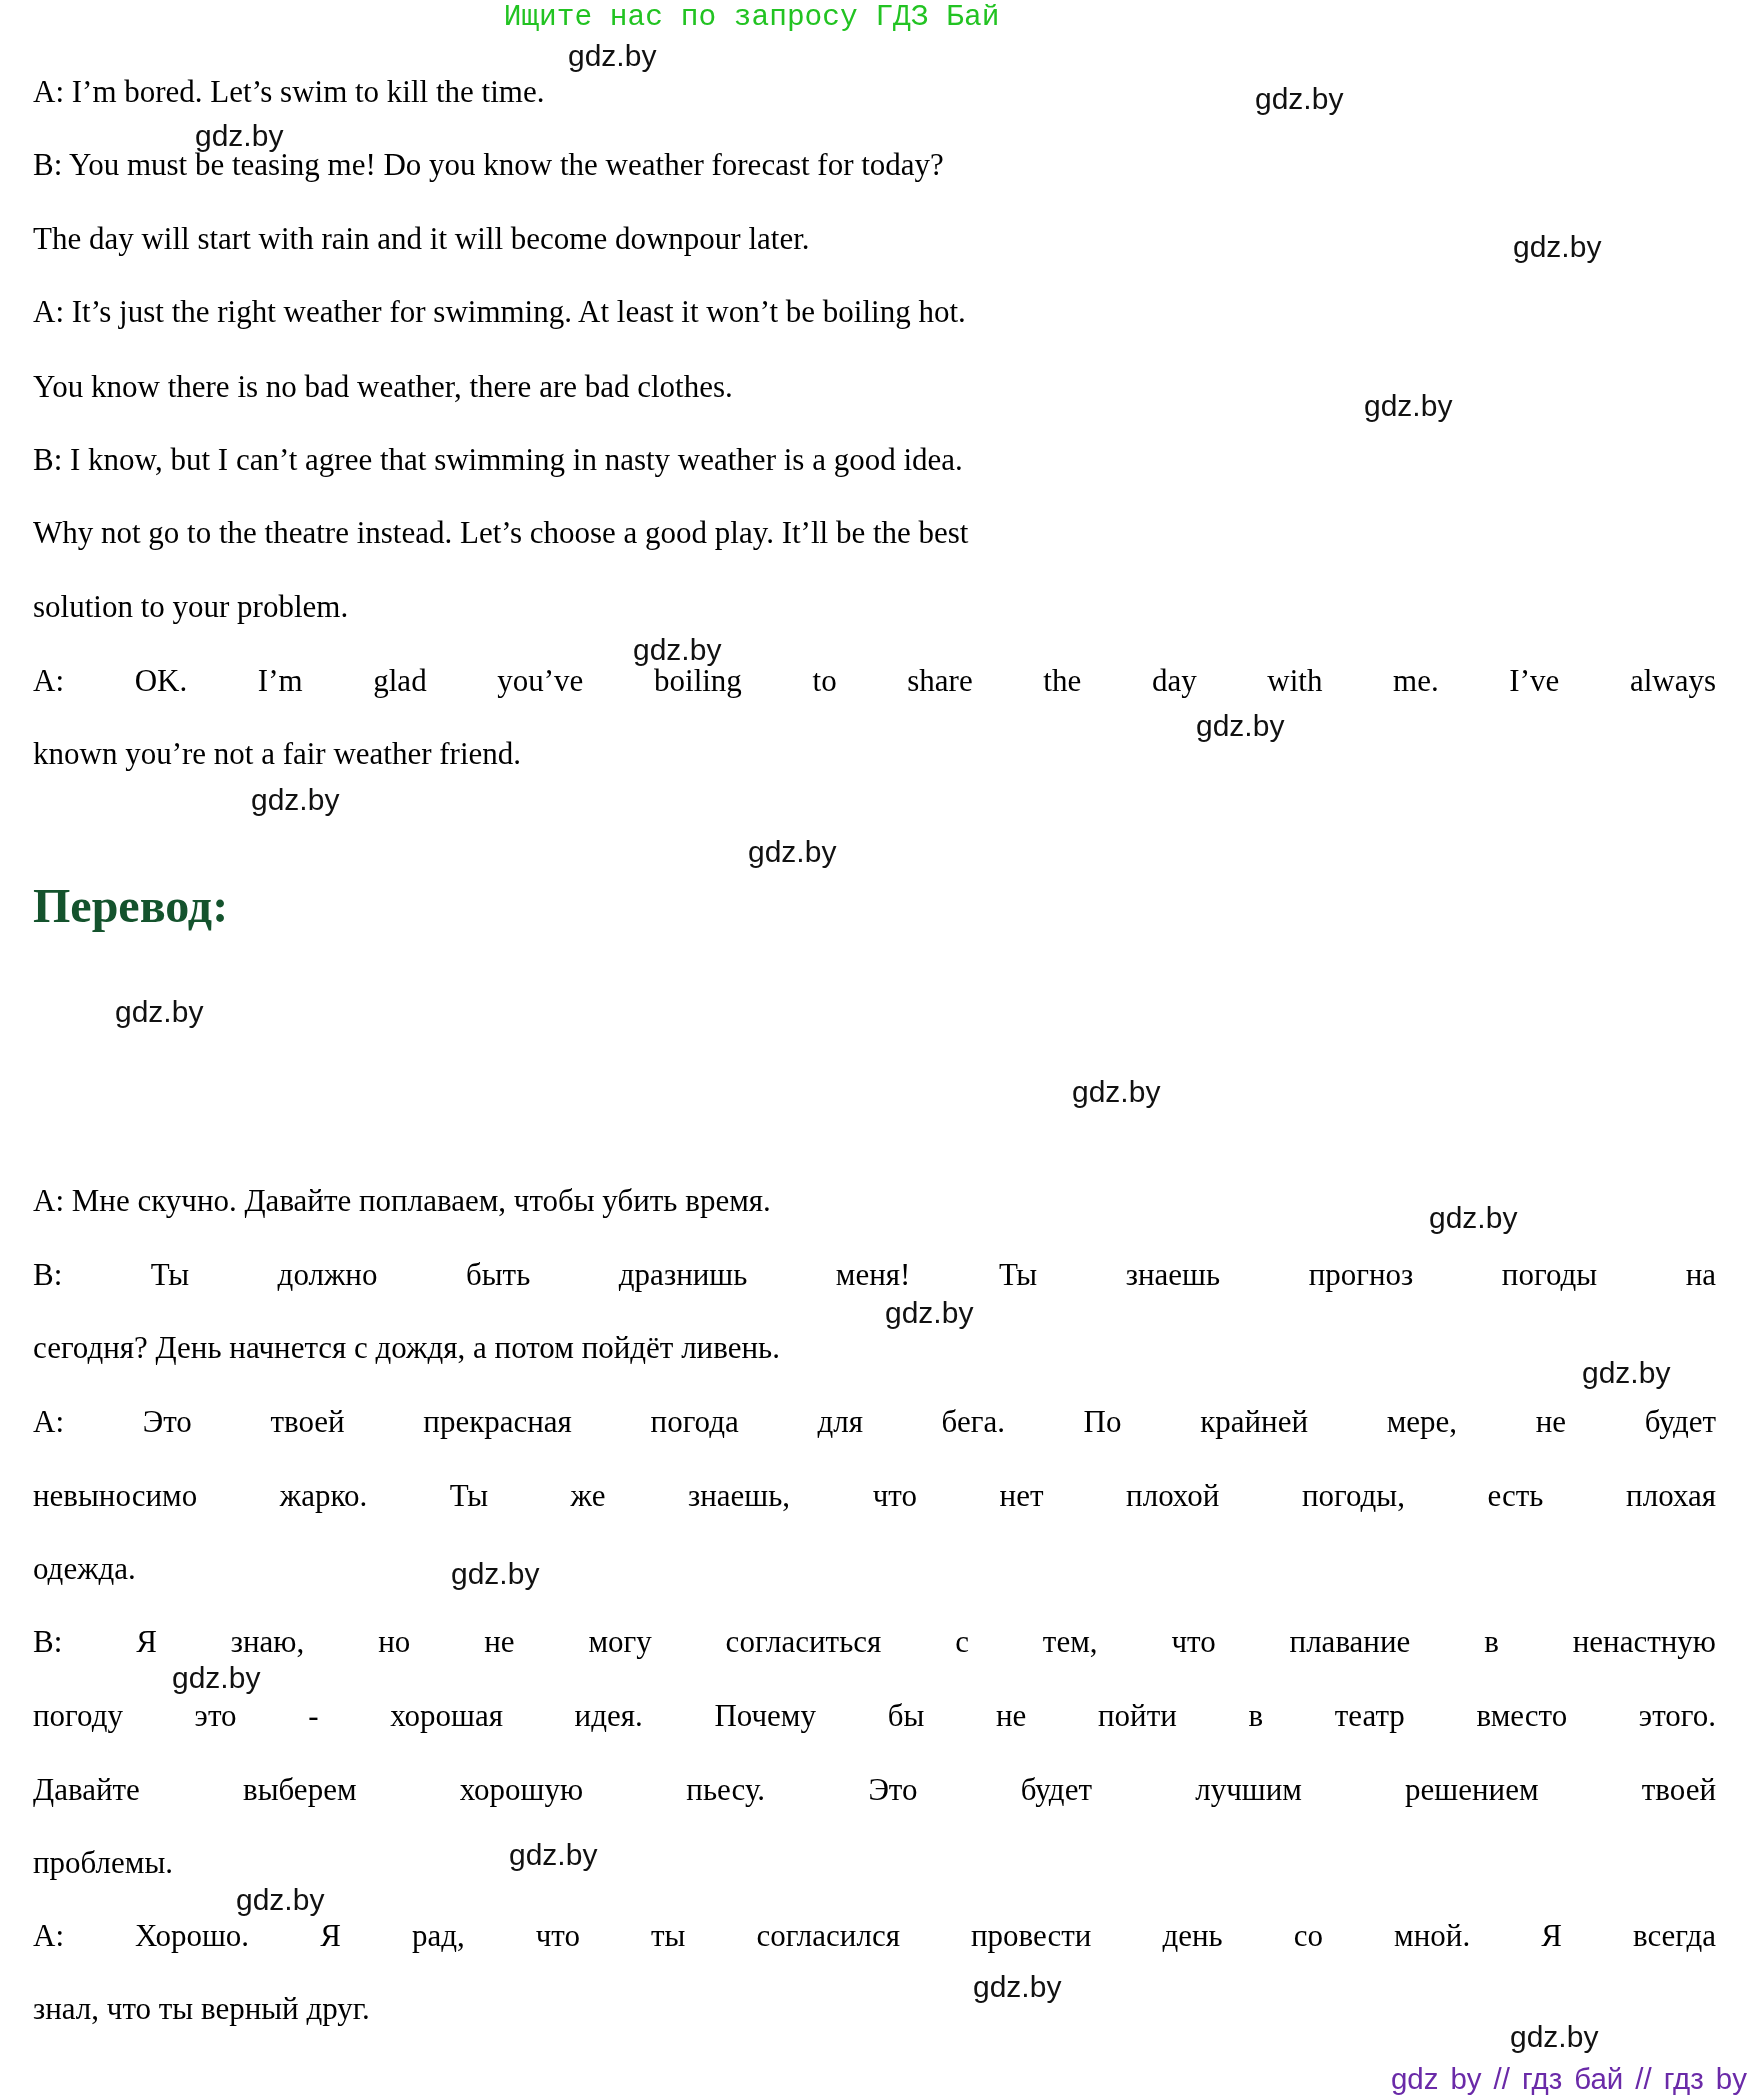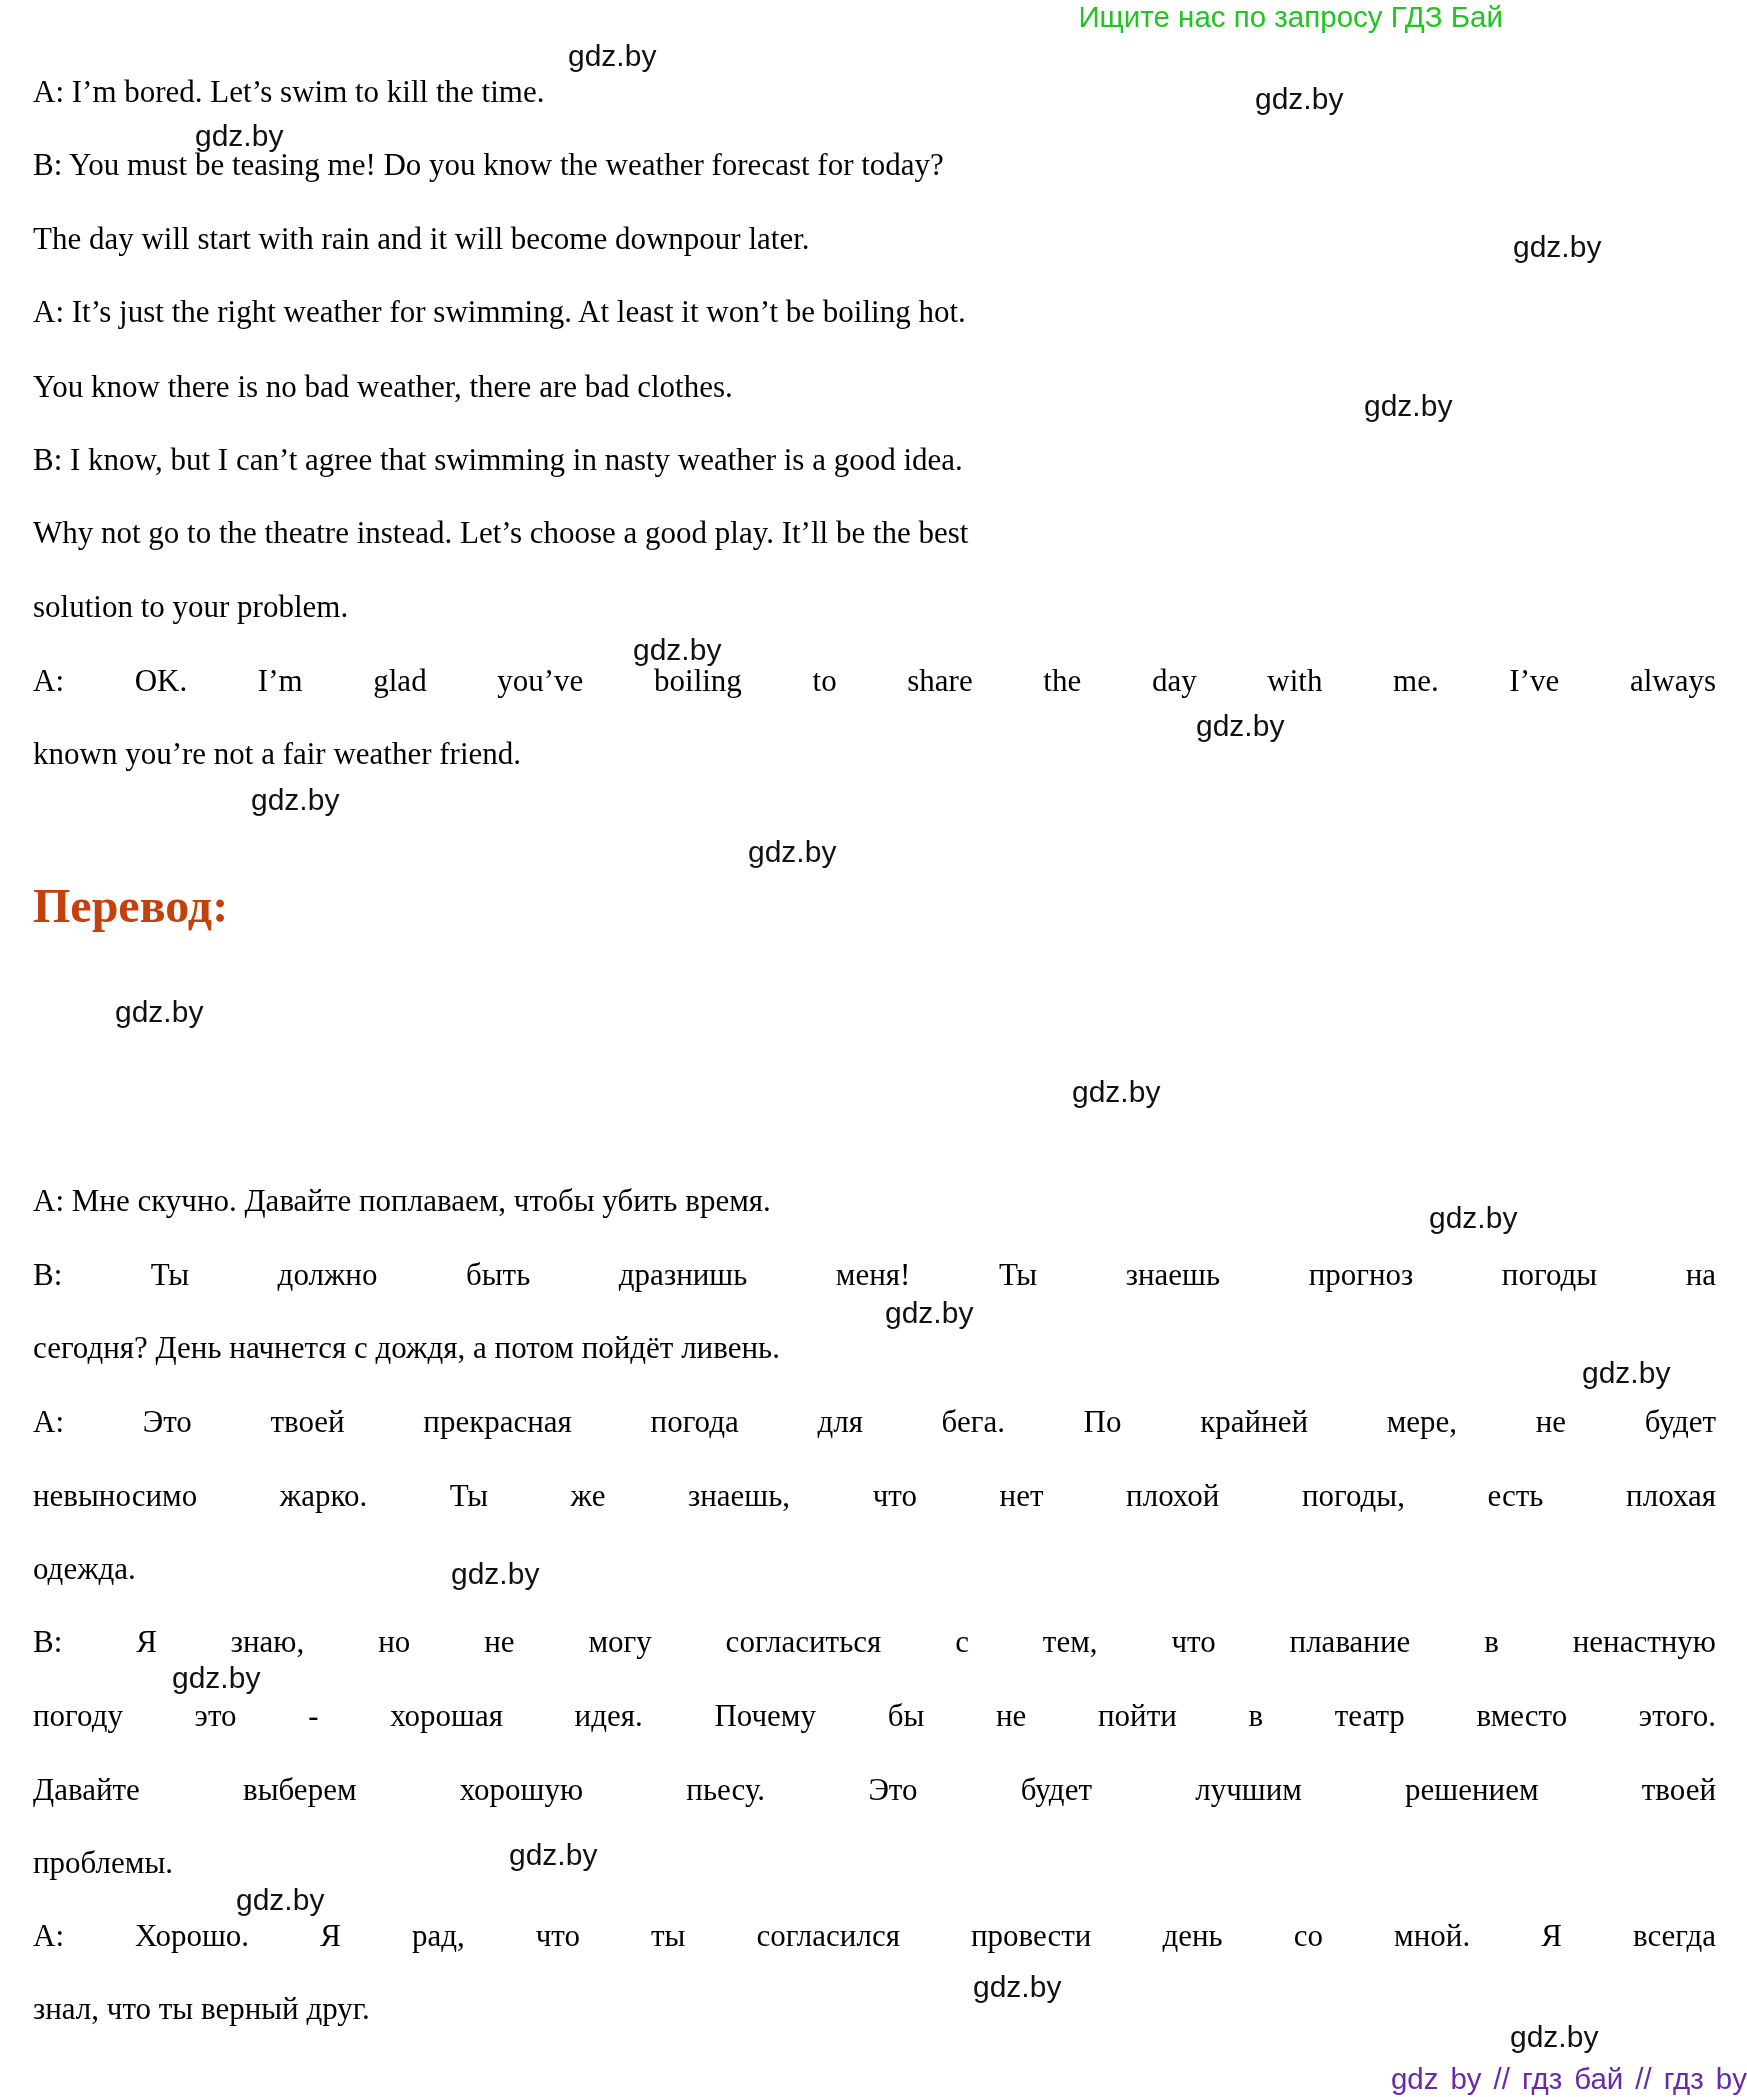--- a/index.html
+++ b/index.html
@@ -1,23 +1,23 @@
 <!DOCTYPE html>
 <html style="font-size:15px"><head>
 <meta charset="utf-8">
 <style>
   html, body { margin:0; padding:0; background:#ffffff; }
   body { width:1747px; height:2097px; position:relative; overflow:hidden; }
-  .header { position:absolute; left:0; width:1503px; top:0; text-align:right;
-    font-family:Liberation Sans, sans-serif; font-size:29.5px; color:#22c322; line-height:34px; }
+  .header { position:absolute; left:0; width:1503px; top:0; text-align:center;
+    font-family:Liberation Mono, monospace; font-size:29.5px; color:#22c322; line-height:34px; }
   .line { position:absolute; left:33px; width:1683px; font-family:"Liberation Serif", serif;
     font-size:31px; color:#000; white-space:nowrap; line-height:57px; }
   .line.just { text-align:justify; text-align-last:justify; white-space:normal; }
   .heading { position:absolute; left:33px; top:877px; font-family:"Liberation Serif", serif;
-    font-size:48px; font-weight:bold; color:#c2410c; line-height:57px; }
+    font-size:48px; font-weight:bold; color:#14532d; line-height:57px; }
   .wm { position:absolute; font-family:"Liberation Sans", sans-serif; font-size:30px; color:#111; line-height:28.5px; }
   .footer { position:absolute; left:0; width:1747px; top:2062px; text-align:right;
     font-family:"Liberation Sans", sans-serif; font-size:29.5px; color:#6a2aa8; line-height:34px; word-spacing:3.8px; }
 </style>
 </head>
 <body>
 
 <div class="header">Ищите нас по запросу ГДЗ Бай</div>
 
 <div class="line" style="top:63px">A: I’m bored. Let’s swim to kill the time.</div>

